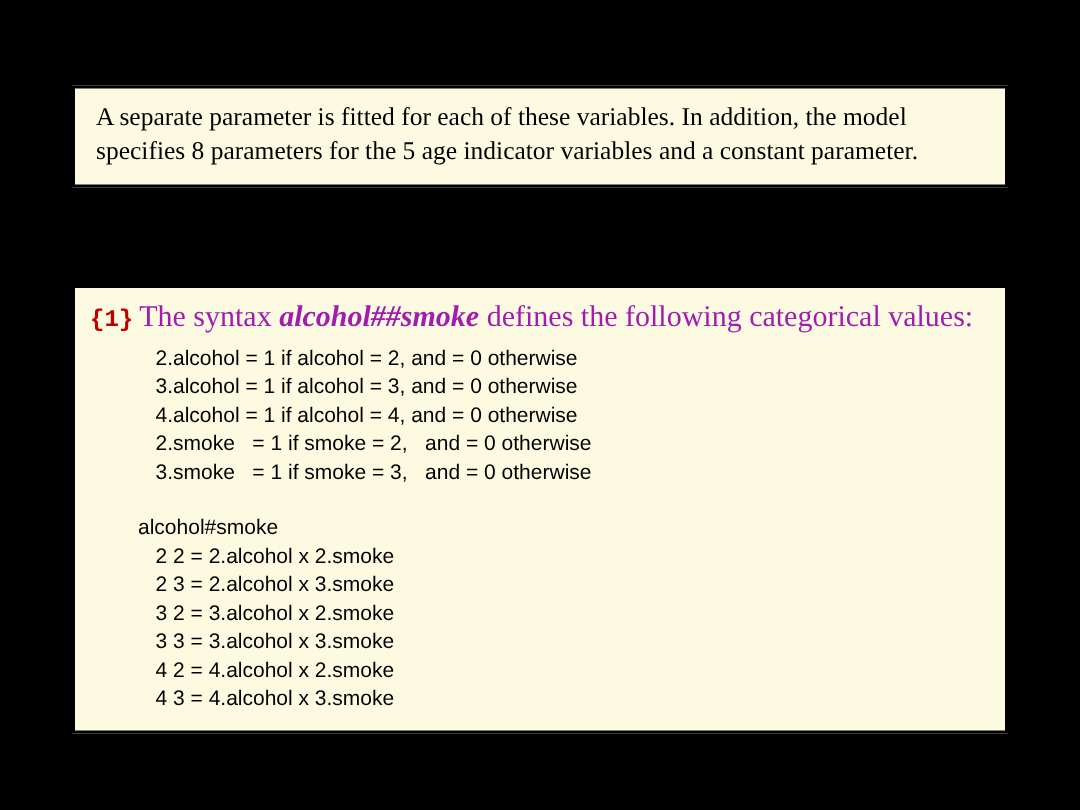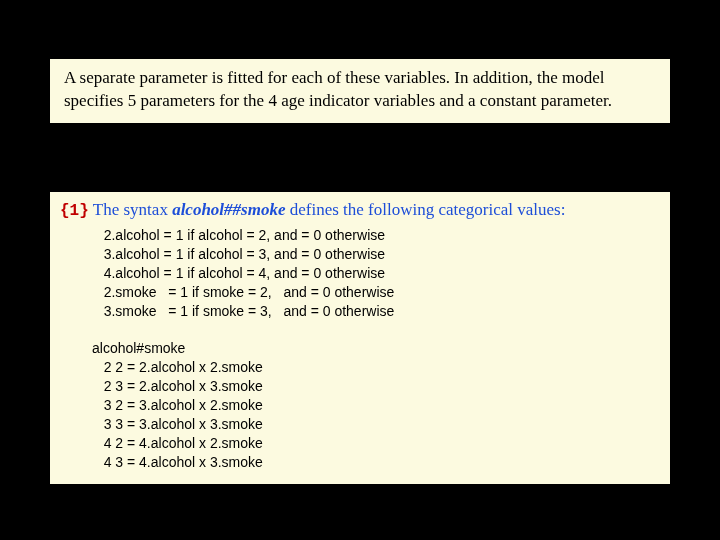--- a/index.html
+++ b/index.html
@@ -35,42 +35,42 @@
     width: 624px;
     padding: 8px 10px 12px 10px;
   }
   .marker {
     font-family: 'Courier New', monospace;
     font-weight: bold;
     color: #c00000;
     font-size: 16px;
   }
   .intro {
-    font-size: 17px;
-    color: #1d4ed8;
+    font-size: 20px;
+    color: #a21caf;
   }
   .intro .term {
     font-weight: bold;
     font-style: italic;
   }
   .codeblock {
     font-family: Liberation Sans, sans-serif;
     font-size: 14px;
     color: #000;
     white-space: pre;
     margin-top: 6px;
     line-height: 1.35;
     padding-left: 32px;
   }
 </style>
 </head>
 <body>
 
 <div class="box box1">
-  <p>A separate parameter is fitted for each of these variables.  In addition, the model specifies 5 parameters for the 4 age indicator variables and a constant parameter.</p>
+  <p>A separate parameter is fitted for each of these variables.  In addition, the model specifies 8 parameters for the 5 age indicator variables and a constant parameter.</p>
 </div>
 
 <div class="box box2">
   <div>
     <span class="marker">{1}</span>
     <span class="intro">
       <span>The syntax </span><span class="term">alcohol##smoke</span><span> defines the following categorical values:</span>
     </span>
   </div>
   <div class="codeblock">   2.alcohol = 1 if alcohol = 2, and = 0 otherwise

